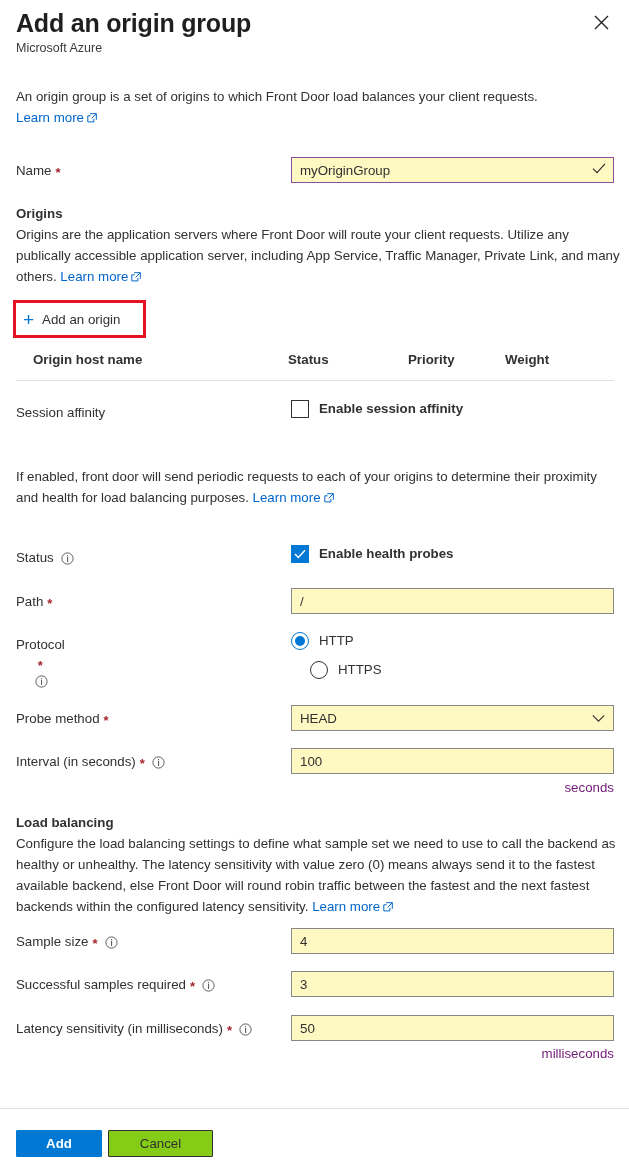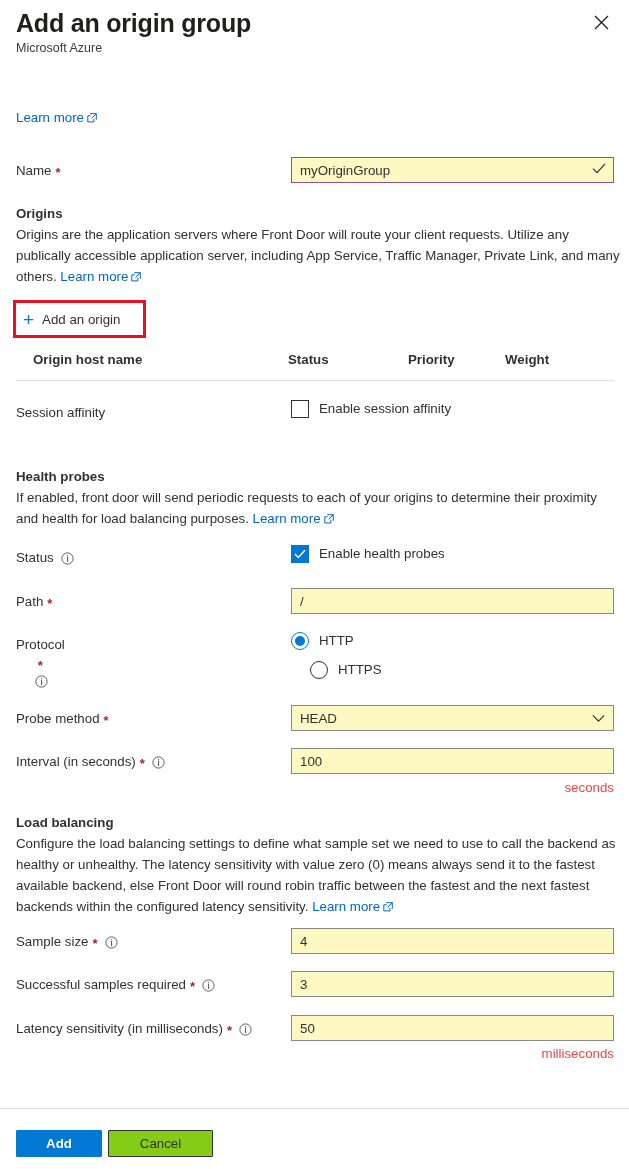--- a/index.html
+++ b/index.html
@@ -148,21 +148,21 @@
     top: 50%;
     transform: translateY(-50%);
     pointer-events: none;
   }
   .suffix {
     position: absolute;
     left: 291px;
     width: 323px;
     text-align: right;
     font-size: 13.3px;
-    color: #ef4444;
+    color: #701a75;
     line-height: 18px;
   }
 
   
   .cmd-box {
     position: absolute;
     left: 13px;
     top: 300px;
     width: 133px;
     height: 38px;
@@ -235,20 +235,21 @@
   }
   .cbx.on {
     background: #0078d4;
     border-color: #0078d4;
   }
   .cbx-label {
     font-size: 13.3px;
     color: #323130;
     line-height: 18px;
     white-space: nowrap;
+    font-weight: bold;
   }
 
   
   .rad-row {
     position: absolute;
     left: 291px;
     display: flex;
     align-items: center;
     gap: 10px;
     cursor: pointer;
@@ -341,21 +342,21 @@
   <div class="hdr-sub">Microsoft Azure</div>
   <button class="close-btn">
     <span>
       <svg width="15" height="15" viewBox="0 0 15 15" aria-hidden="true">
         <path d="M1 1 L14 14 M14 1 L1 14" stroke="#201f1e" stroke-width="1.3" fill="none"></path>
       </svg>
     </span>
   </button>
 
   <div class="intro" style="top:86px;">
-    <br>
+    <span>An origin group is a set of origins to which Front Door load balances your client requests.</span><br>
     <a class="lnk" href="#"><span>Learn more</span><span class="ext-ico"><svg width="10" height="10" viewBox="0 0 10 10">
             <path d="M3.2 0.7 H9.3 V6.8" stroke="#0066cc" stroke-width="1" fill="none"></path>
             <path d="M9.3 0.7 L4.6 5.4" stroke="#0066cc" stroke-width="1" fill="none"></path>
             <path d="M6.9 8.9 H0.8 V2.8 H3.6" stroke="#0066cc" stroke-width="1" fill="none"></path>
             <path d="M6.9 5.9 V8.9" stroke="#0066cc" stroke-width="1" fill="none"></path>
           </svg></span></a>
   </div>
 
   <div class="lbl" style="top:162px;">
     <span>Name</span>
@@ -396,21 +397,20 @@
 
   <div class="lbl" style="top:404px;">
     <span>Session affinity</span>
   </div>
   <div class="cbx-row" style="top:400px;">
     <span class="cbx"></span>
     <span class="cbx-label">Enable session affinity</span>
   </div>
 
   <div class="section-head" style="top:466px;">
-    <b>Health probes</b>
     <span>If enabled, front door will send periodic requests to each of your origins to determine their proximity and health for load balancing purposes.</span>
     <a class="lnk" href="#"><span>Learn more</span><span class="ext-ico"><svg width="10" height="10" viewBox="0 0 10 10">
             <path d="M3.2 0.7 H9.3 V6.8" stroke="#0066cc" stroke-width="1" fill="none"></path>
             <path d="M9.3 0.7 L4.6 5.4" stroke="#0066cc" stroke-width="1" fill="none"></path>
             <path d="M6.9 8.9 H0.8 V2.8 H3.6" stroke="#0066cc" stroke-width="1" fill="none"></path>
             <path d="M6.9 5.9 V8.9" stroke="#0066cc" stroke-width="1" fill="none"></path>
           </svg></span></a>
   </div>
 
   <div class="lbl" style="top:549px;">

